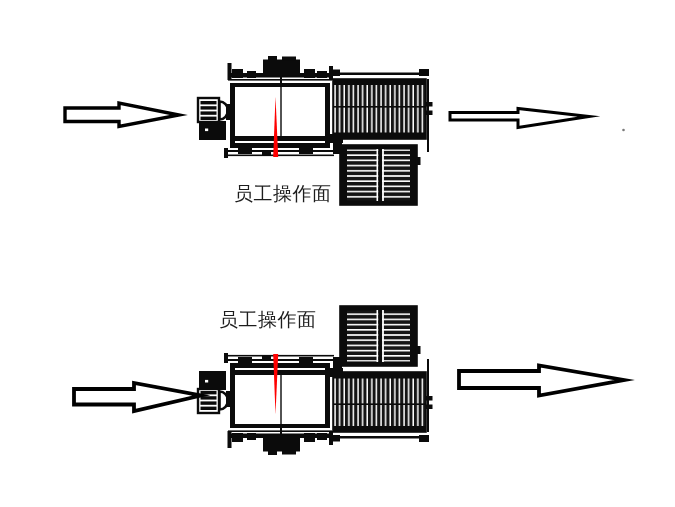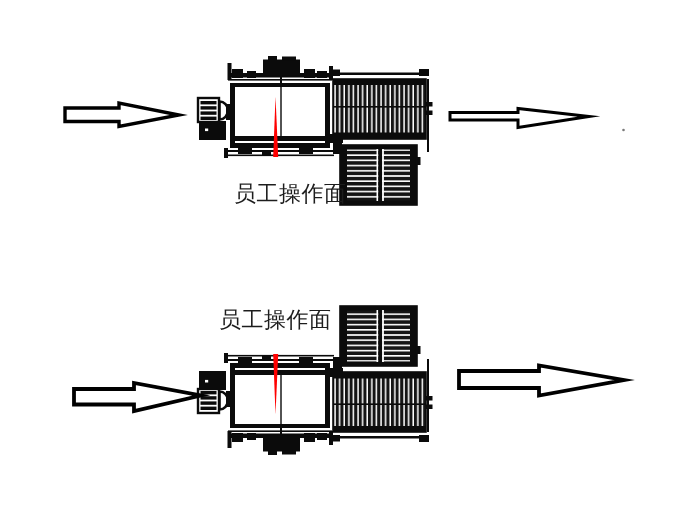--- a/index.html
+++ b/index.html
@@ -15,21 +15,21 @@
     background: #ffffff;
     overflow: hidden;
   }
   .drawing-svg {
     position: absolute;
     left: 0;
     top: 0;
   }
   .op-label {
     position: absolute;
-    font-size: 22px;
+    font-size: 19px;
     line-height: 22px;
     color: #1d1d1d;
     letter-spacing: 0.5px;
     white-space: nowrap;
   }
   .op-label.top-diagram    { left: 234px; top: 183px; }
   .op-label.bottom-diagram { left: 219px; top: 309px; }
 </style>
 </head>
 <body>

